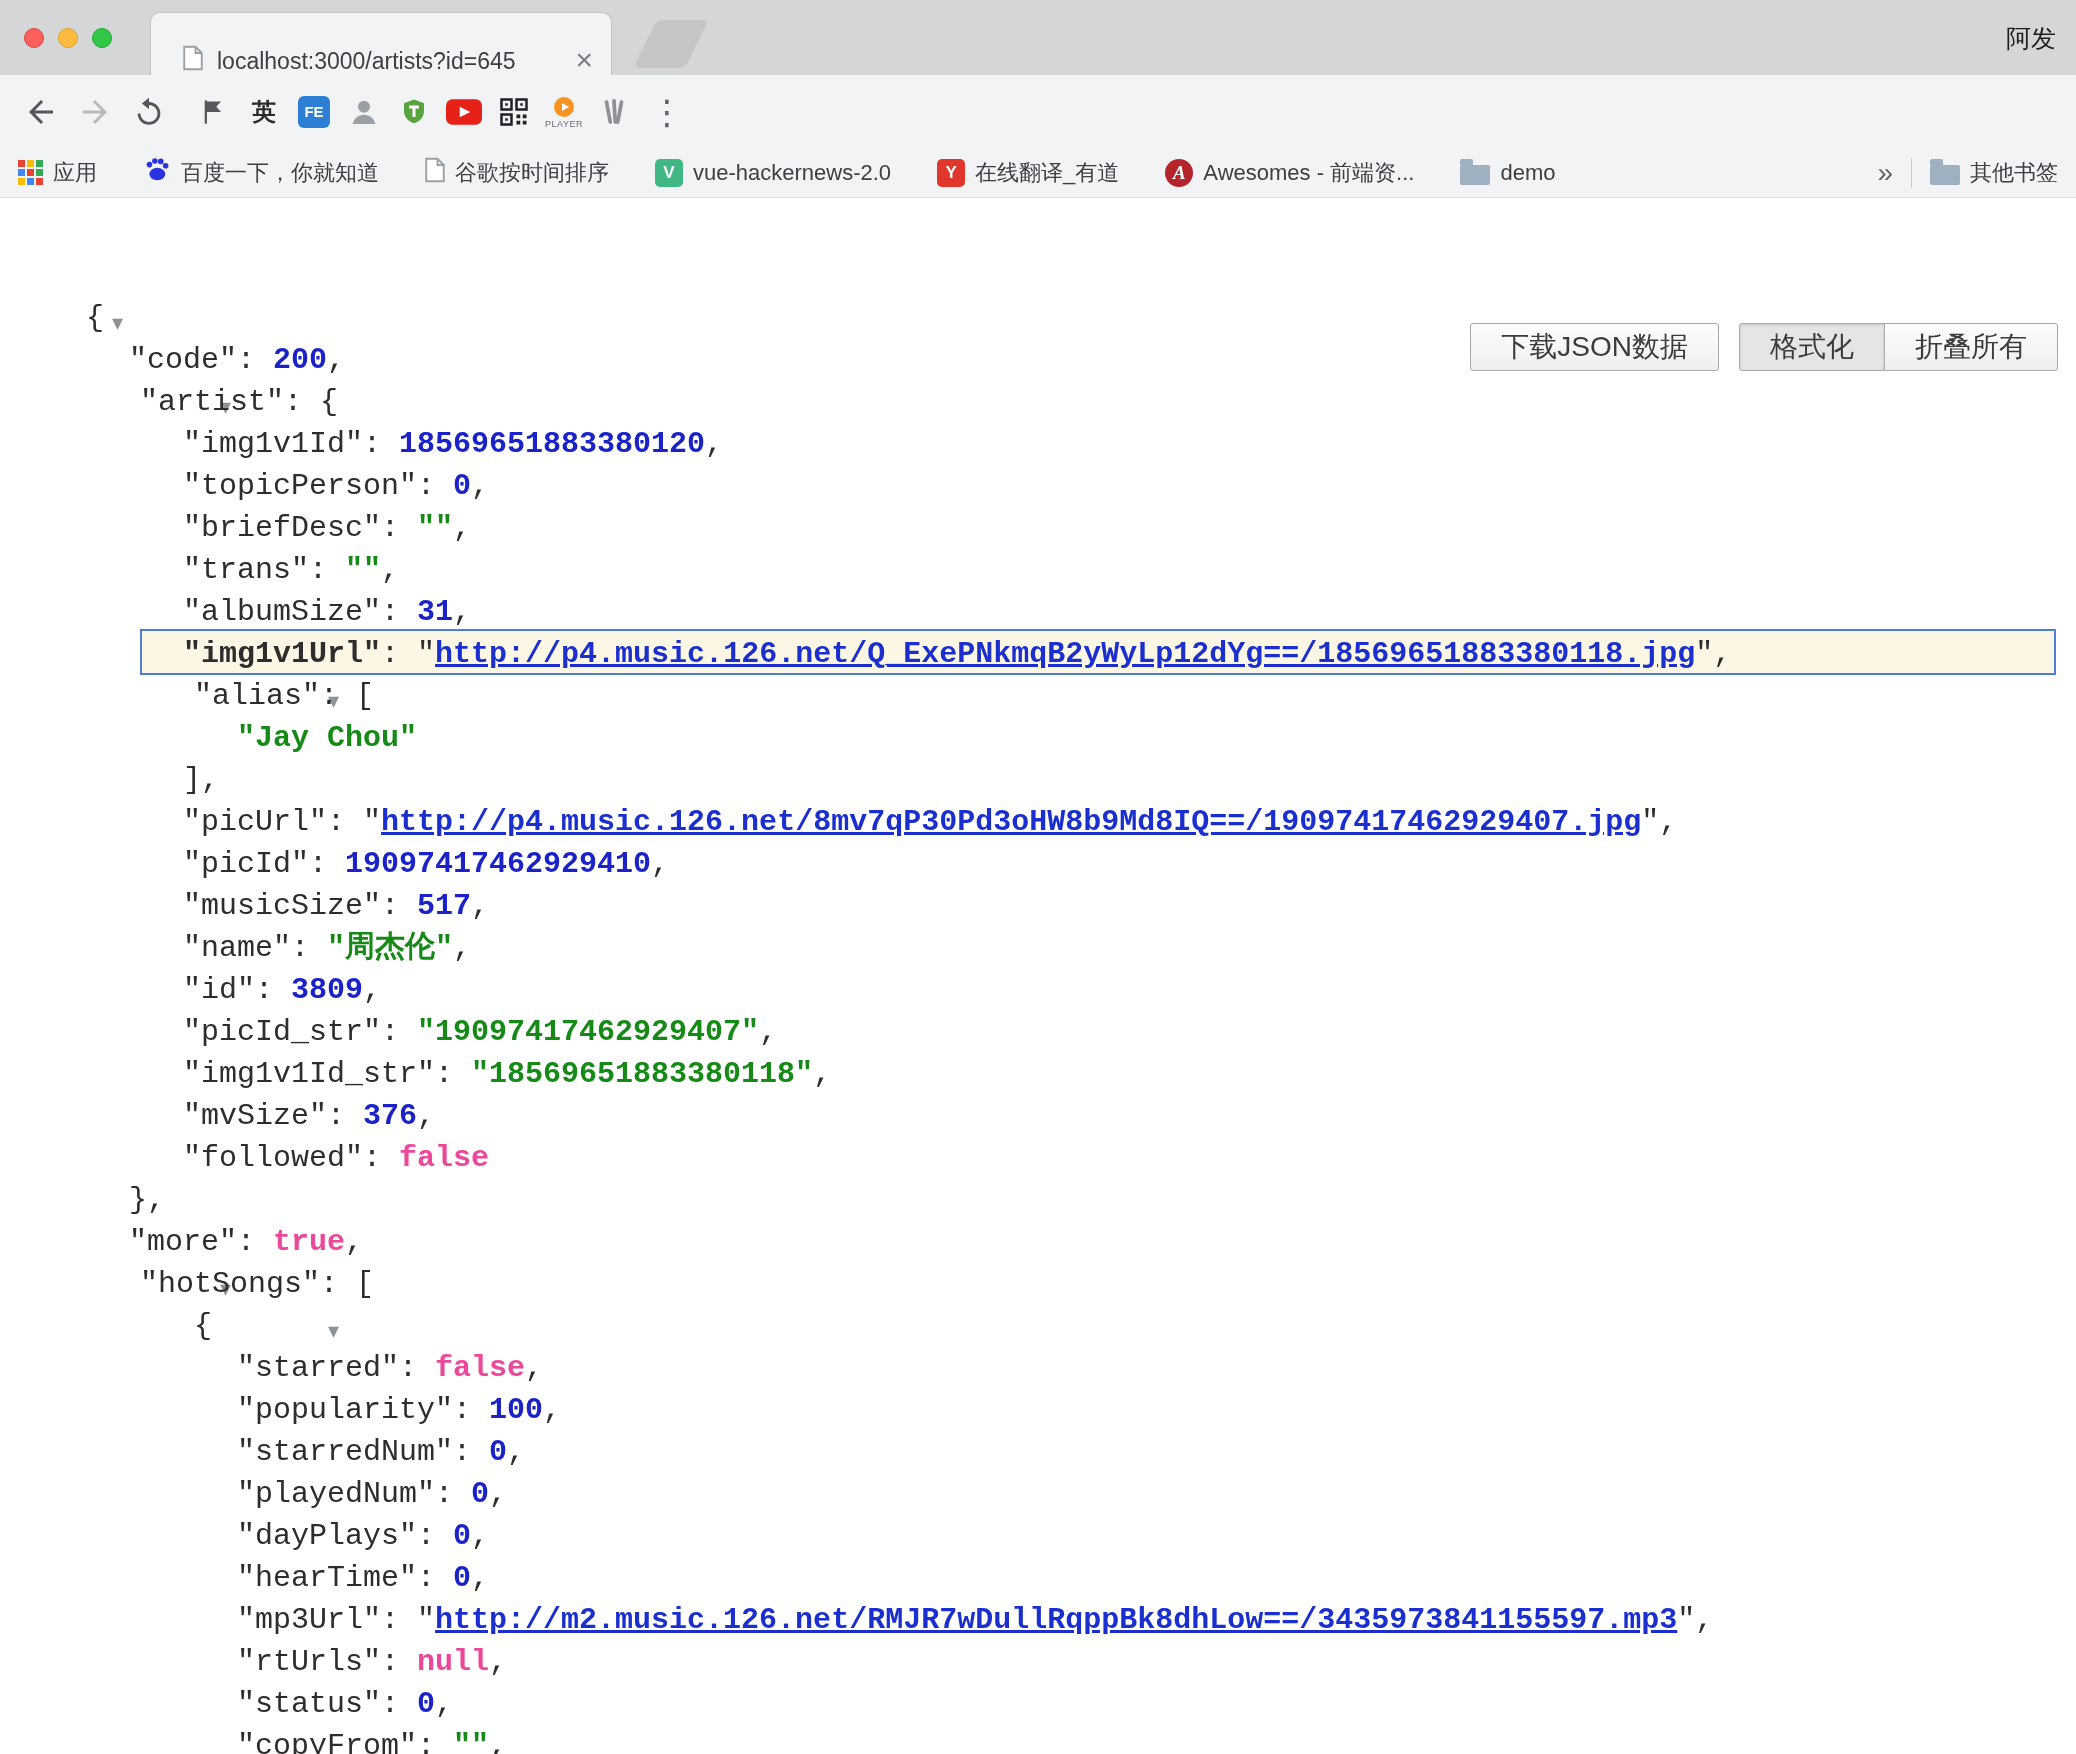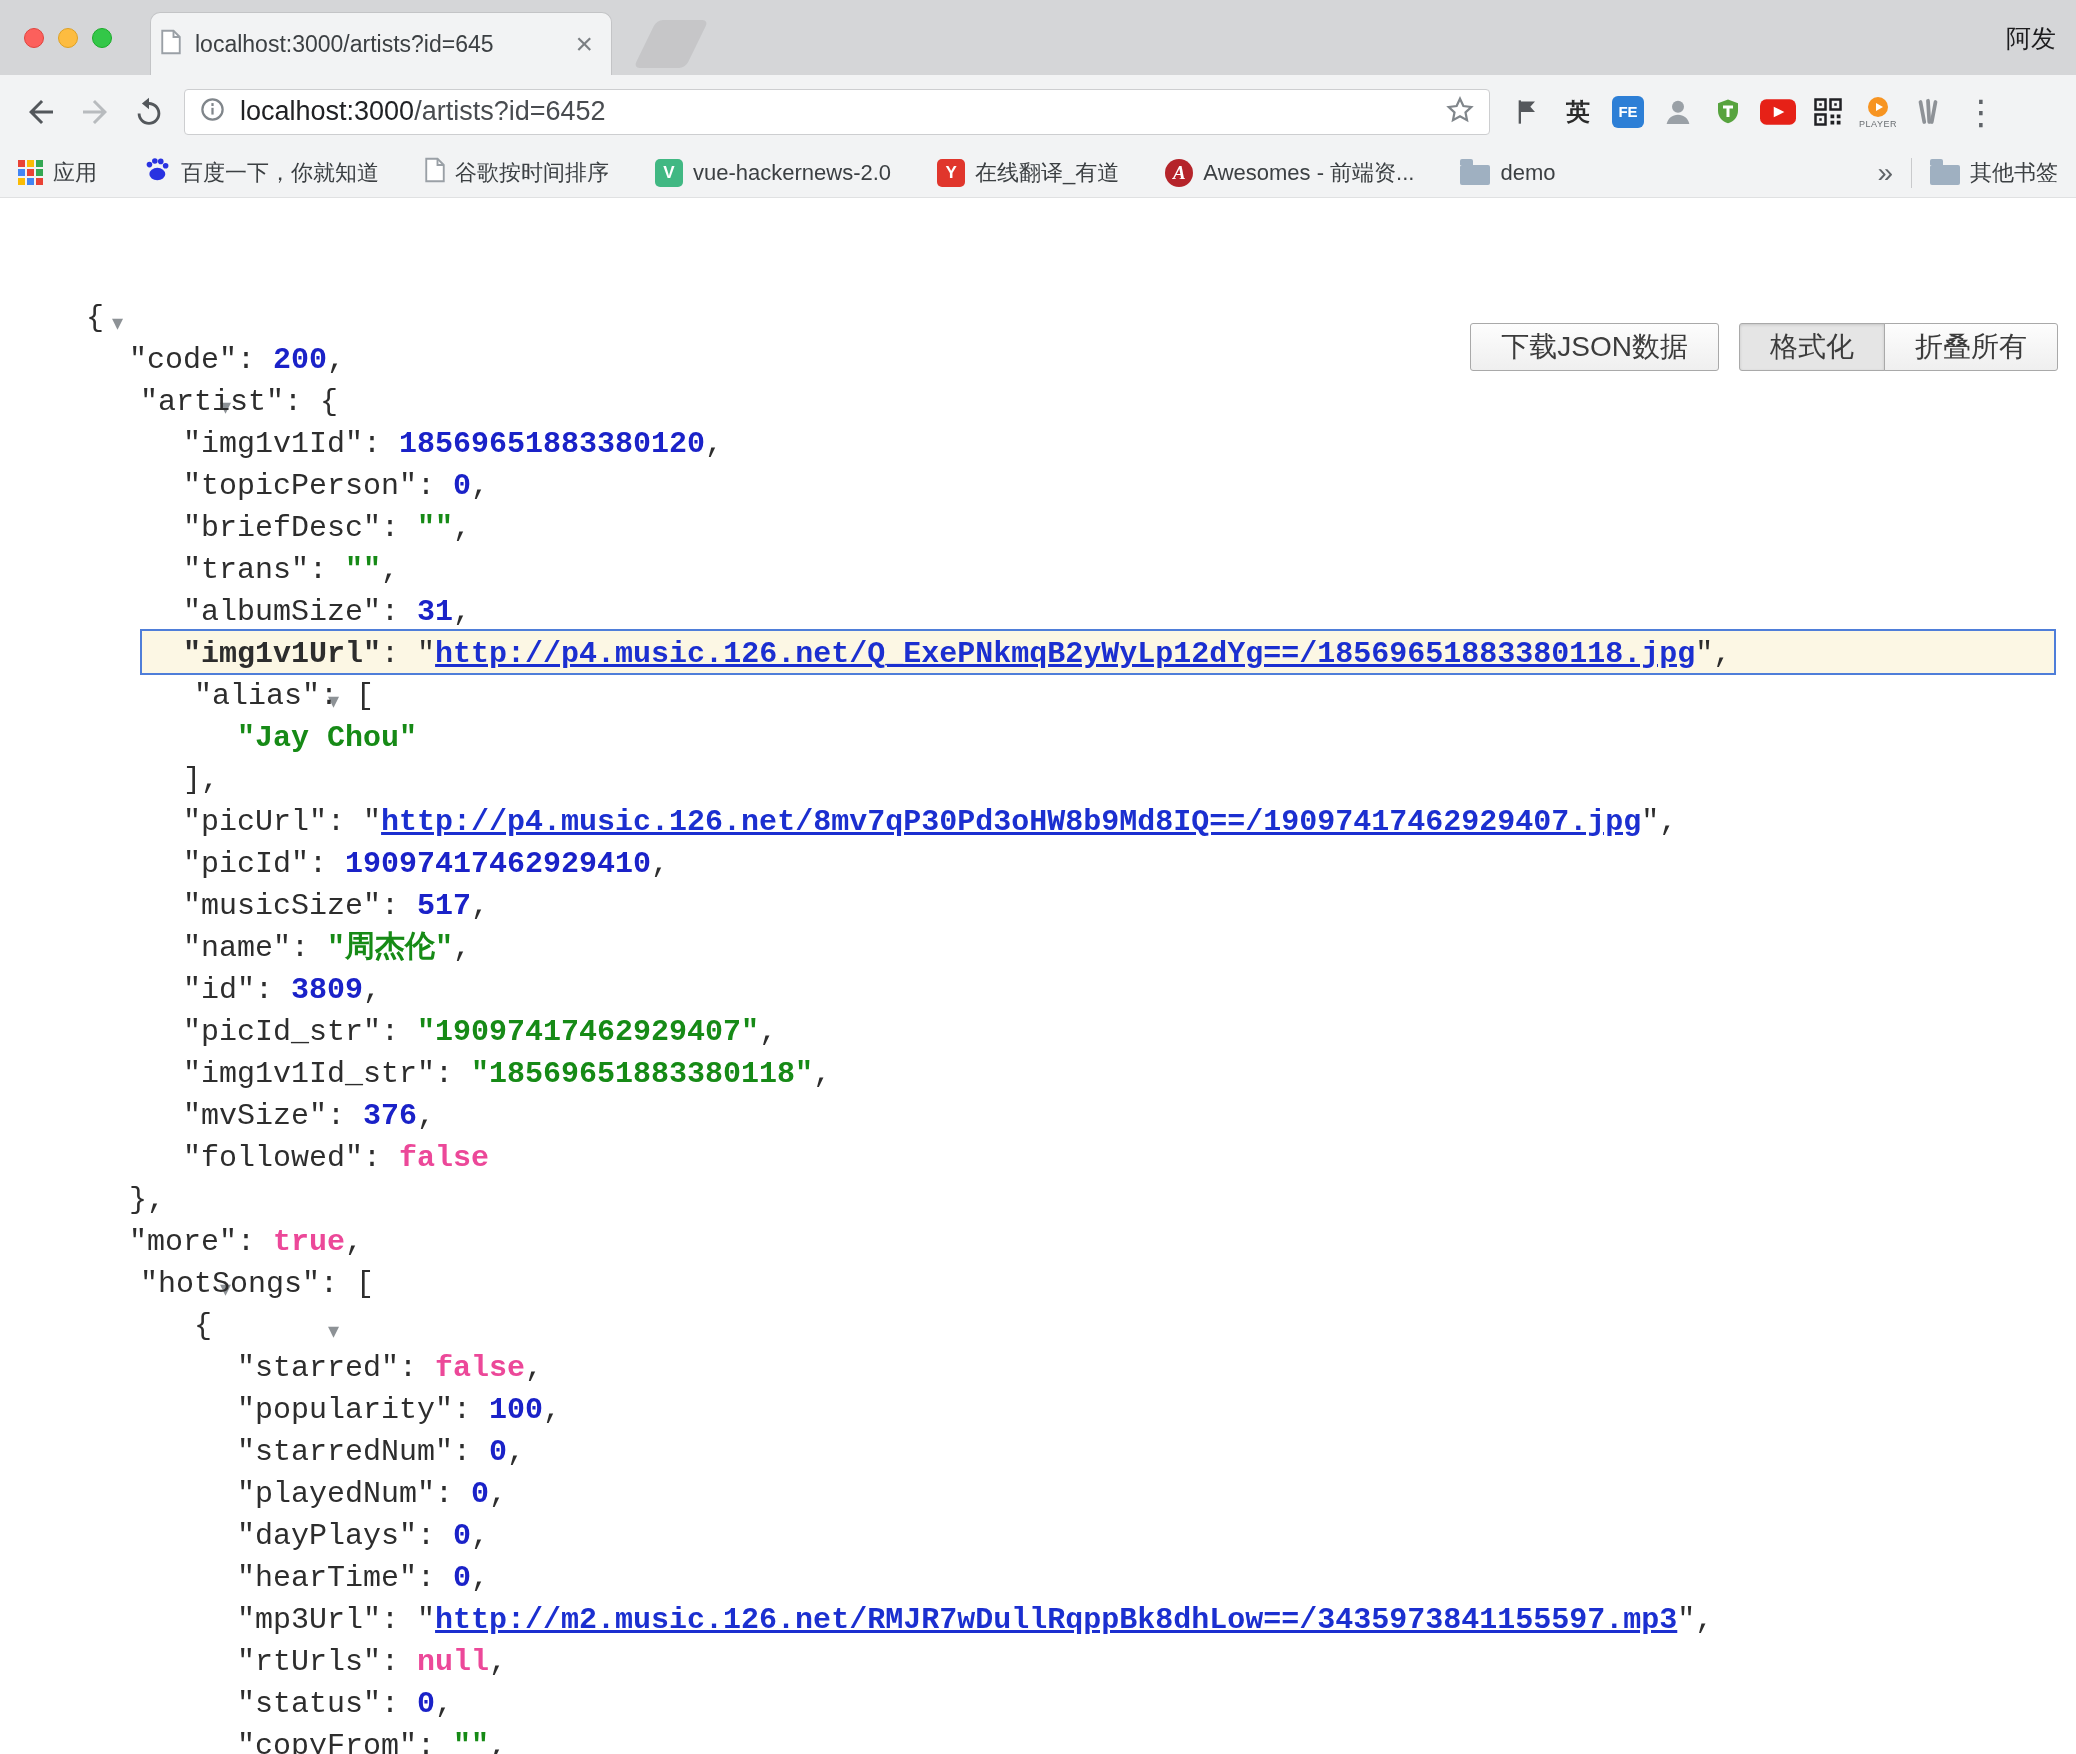--- a/index.html
+++ b/index.html
@@ -9,21 +9,21 @@
 
   
   .tabstrip { position:relative; height:75px; background:#d5d6d8; }
   .traffic { position:absolute; left:24px; top:28px; display:flex; gap:14px; }
   .light { width:20px; height:20px; border-radius:50%; display:inline-block; }
   .light.red { background:#fc605c; border:1px solid #e0443e; }
   .light.yellow { background:#fdbc40; border:1px solid #dea123; }
   .light.green { background:#33c748; border:1px solid #1aab29; }
   .tab { position:absolute; left:150px; top:12px; width:462px; height:63px;
     background:#f2f3f4; border:1px solid #c3c4c6; border-bottom:none;
-    border-radius:10px 10px 0 0; display:flex; align-items:center; padding:0 18px 0 10px; }
+    border-radius:10px 10px 0 0; display:flex; align-items:flex-end; padding:0 18px 0 32px; }
   .tab-title { flex:1; font-size:23px; color:#3c4043; white-space:nowrap; overflow:hidden; margin-left:14px; }
   .tab-close { font-size:30px; color:#7b7f83; line-height:1; margin-left:8px; }
   .newtab { position:absolute; left:645px; top:20px; width:52px; height:48px;
     background:rgba(0,0,0,0.07); transform:skewX(-26deg); border-radius:6px; }
   .profile { position:absolute; right:20px; top:22px; font-size:25px; color:#1d1d1f; }
 
   
   .toolbar { height:73px; background:#f2f3f4; display:flex; align-items:center; padding:0 14px; }
   .navbtn { width:54px; height:54px; display:flex; align-items:center; justify-content:center; }
   .urlbox { width:1306px; height:46px; background:#fff; border:1px solid #cdced0; border-radius:4px;
@@ -127,35 +127,20 @@
     <span class="navbtn">
       <svg width="36" height="36" viewBox="0 0 24 24">
           <path d="M4 11h12.2l-5.6-5.6L12 4l8 8-8 8-1.4-1.4 5.6-5.6H4z" fill="#b8bbbe"></path>
         </svg>
     </span>
     <span class="navbtn">
       <svg width="34" height="34" viewBox="0 0 24 24">
           <path d="M12 5V2L7 6l5 4V7c3.3 0 6 2.7 6 6s-2.7 6-6 6-6-2.7-6-6H4c0 4.4 3.6 8 8 8s8-3.6 8-8-3.6-8-8-8z" fill="#53575b"></path>
         </svg>
     </span>
-    <div class="urlbox">
-      <span>
-        <svg width="27" height="27" viewBox="0 0 24 24">
-            <circle cx="12" cy="12" r="9" fill="none" stroke="#80868b" stroke-width="2"></circle>
-            <rect x="11" y="10.5" width="2" height="6" fill="#80868b"></rect>
-            <rect x="11" y="6.3" width="2" height="2.6" fill="#80868b"></rect>
-          </svg>
-      </span>
-      <span class="urltext"><span class="url-host">localhost:3000</span><span class="url-path">/artists?id=6452</span></span>
-      <span>
-        <svg width="30" height="30" viewBox="0 0 24 24">
-            <path d="M12 3l2.7 5.8 6.3.8-4.6 4.3 1.2 6.2-5.6-3.1-5.6 3.1 1.2-6.2L3 9.6l6.3-.8z" fill="none" stroke="#80868b" stroke-width="1.8"></path>
-          </svg>
-      </span>
-    </div>
     <div class="extrow">
       <span class="extbtn">
         <svg width="28" height="30" viewBox="0 0 24 24">
             <path d="M5 2v20" stroke="#55585c" stroke-width="2"></path>
             <path d="M5 3h13l-4 4.5L18 12H5z" fill="#55585c"></path>
           </svg>
       </span>
       <span class="extbtn">
         <span class="translate-badge">英</span>
       </span>

